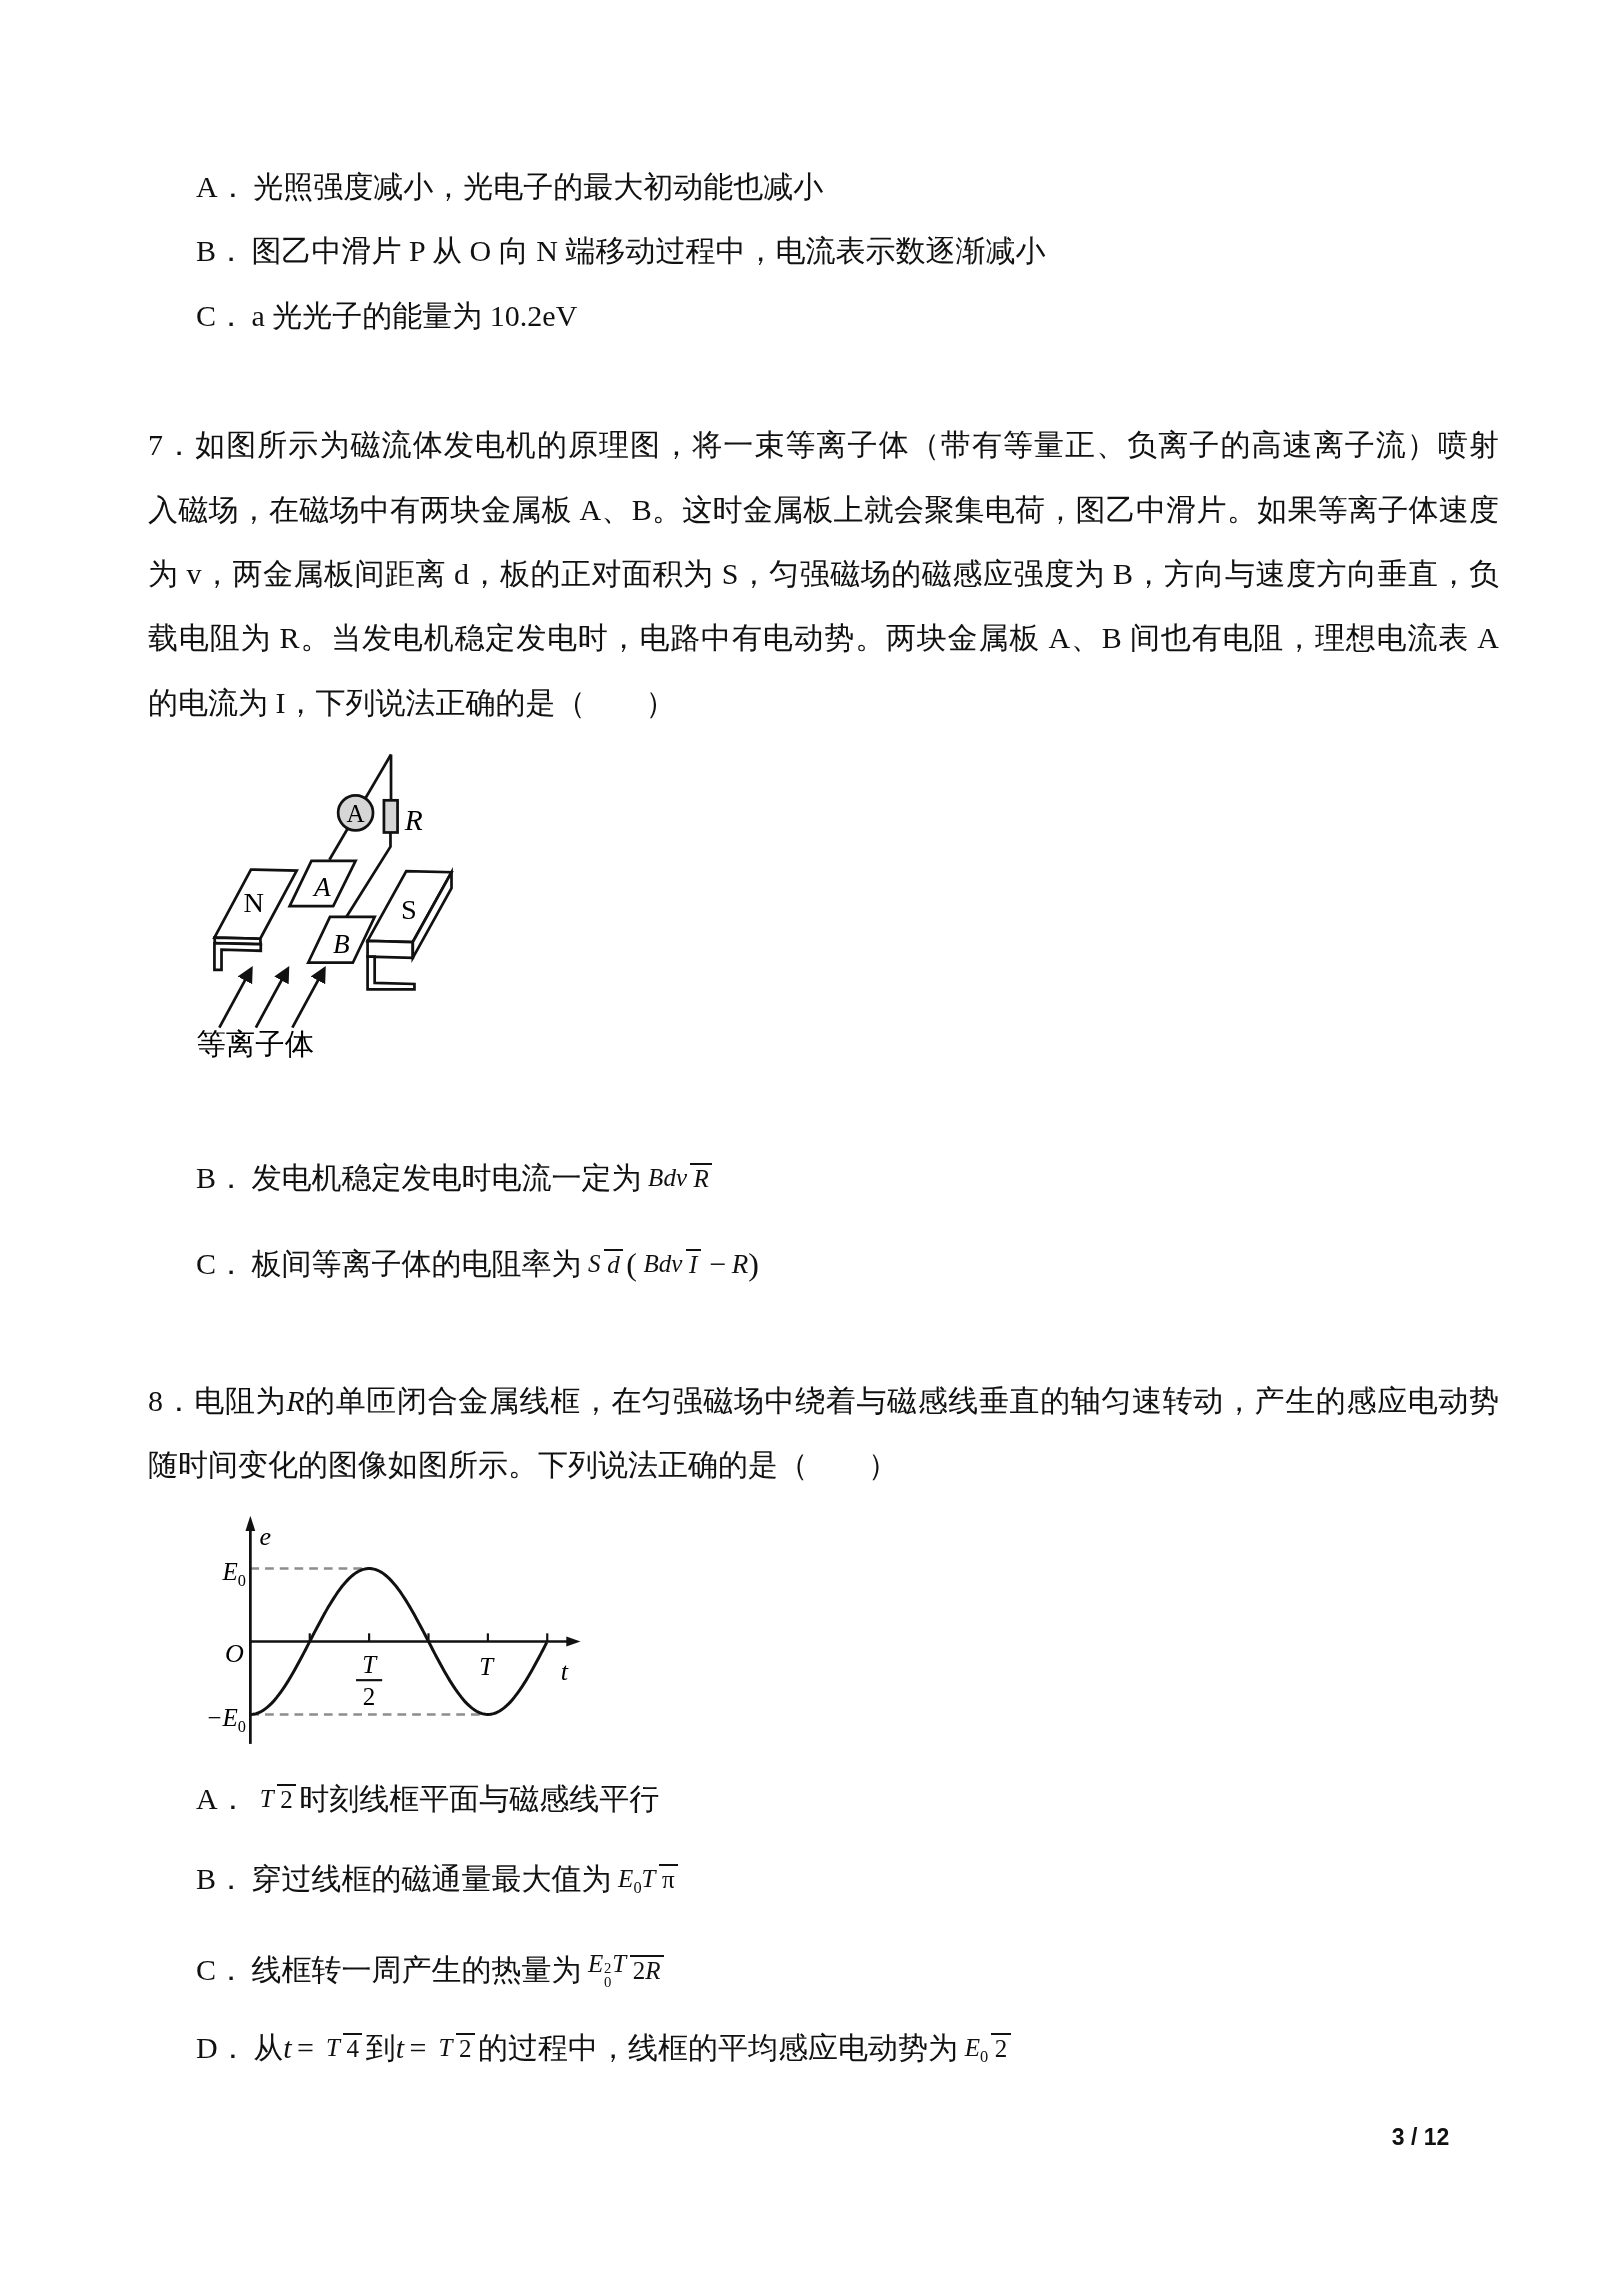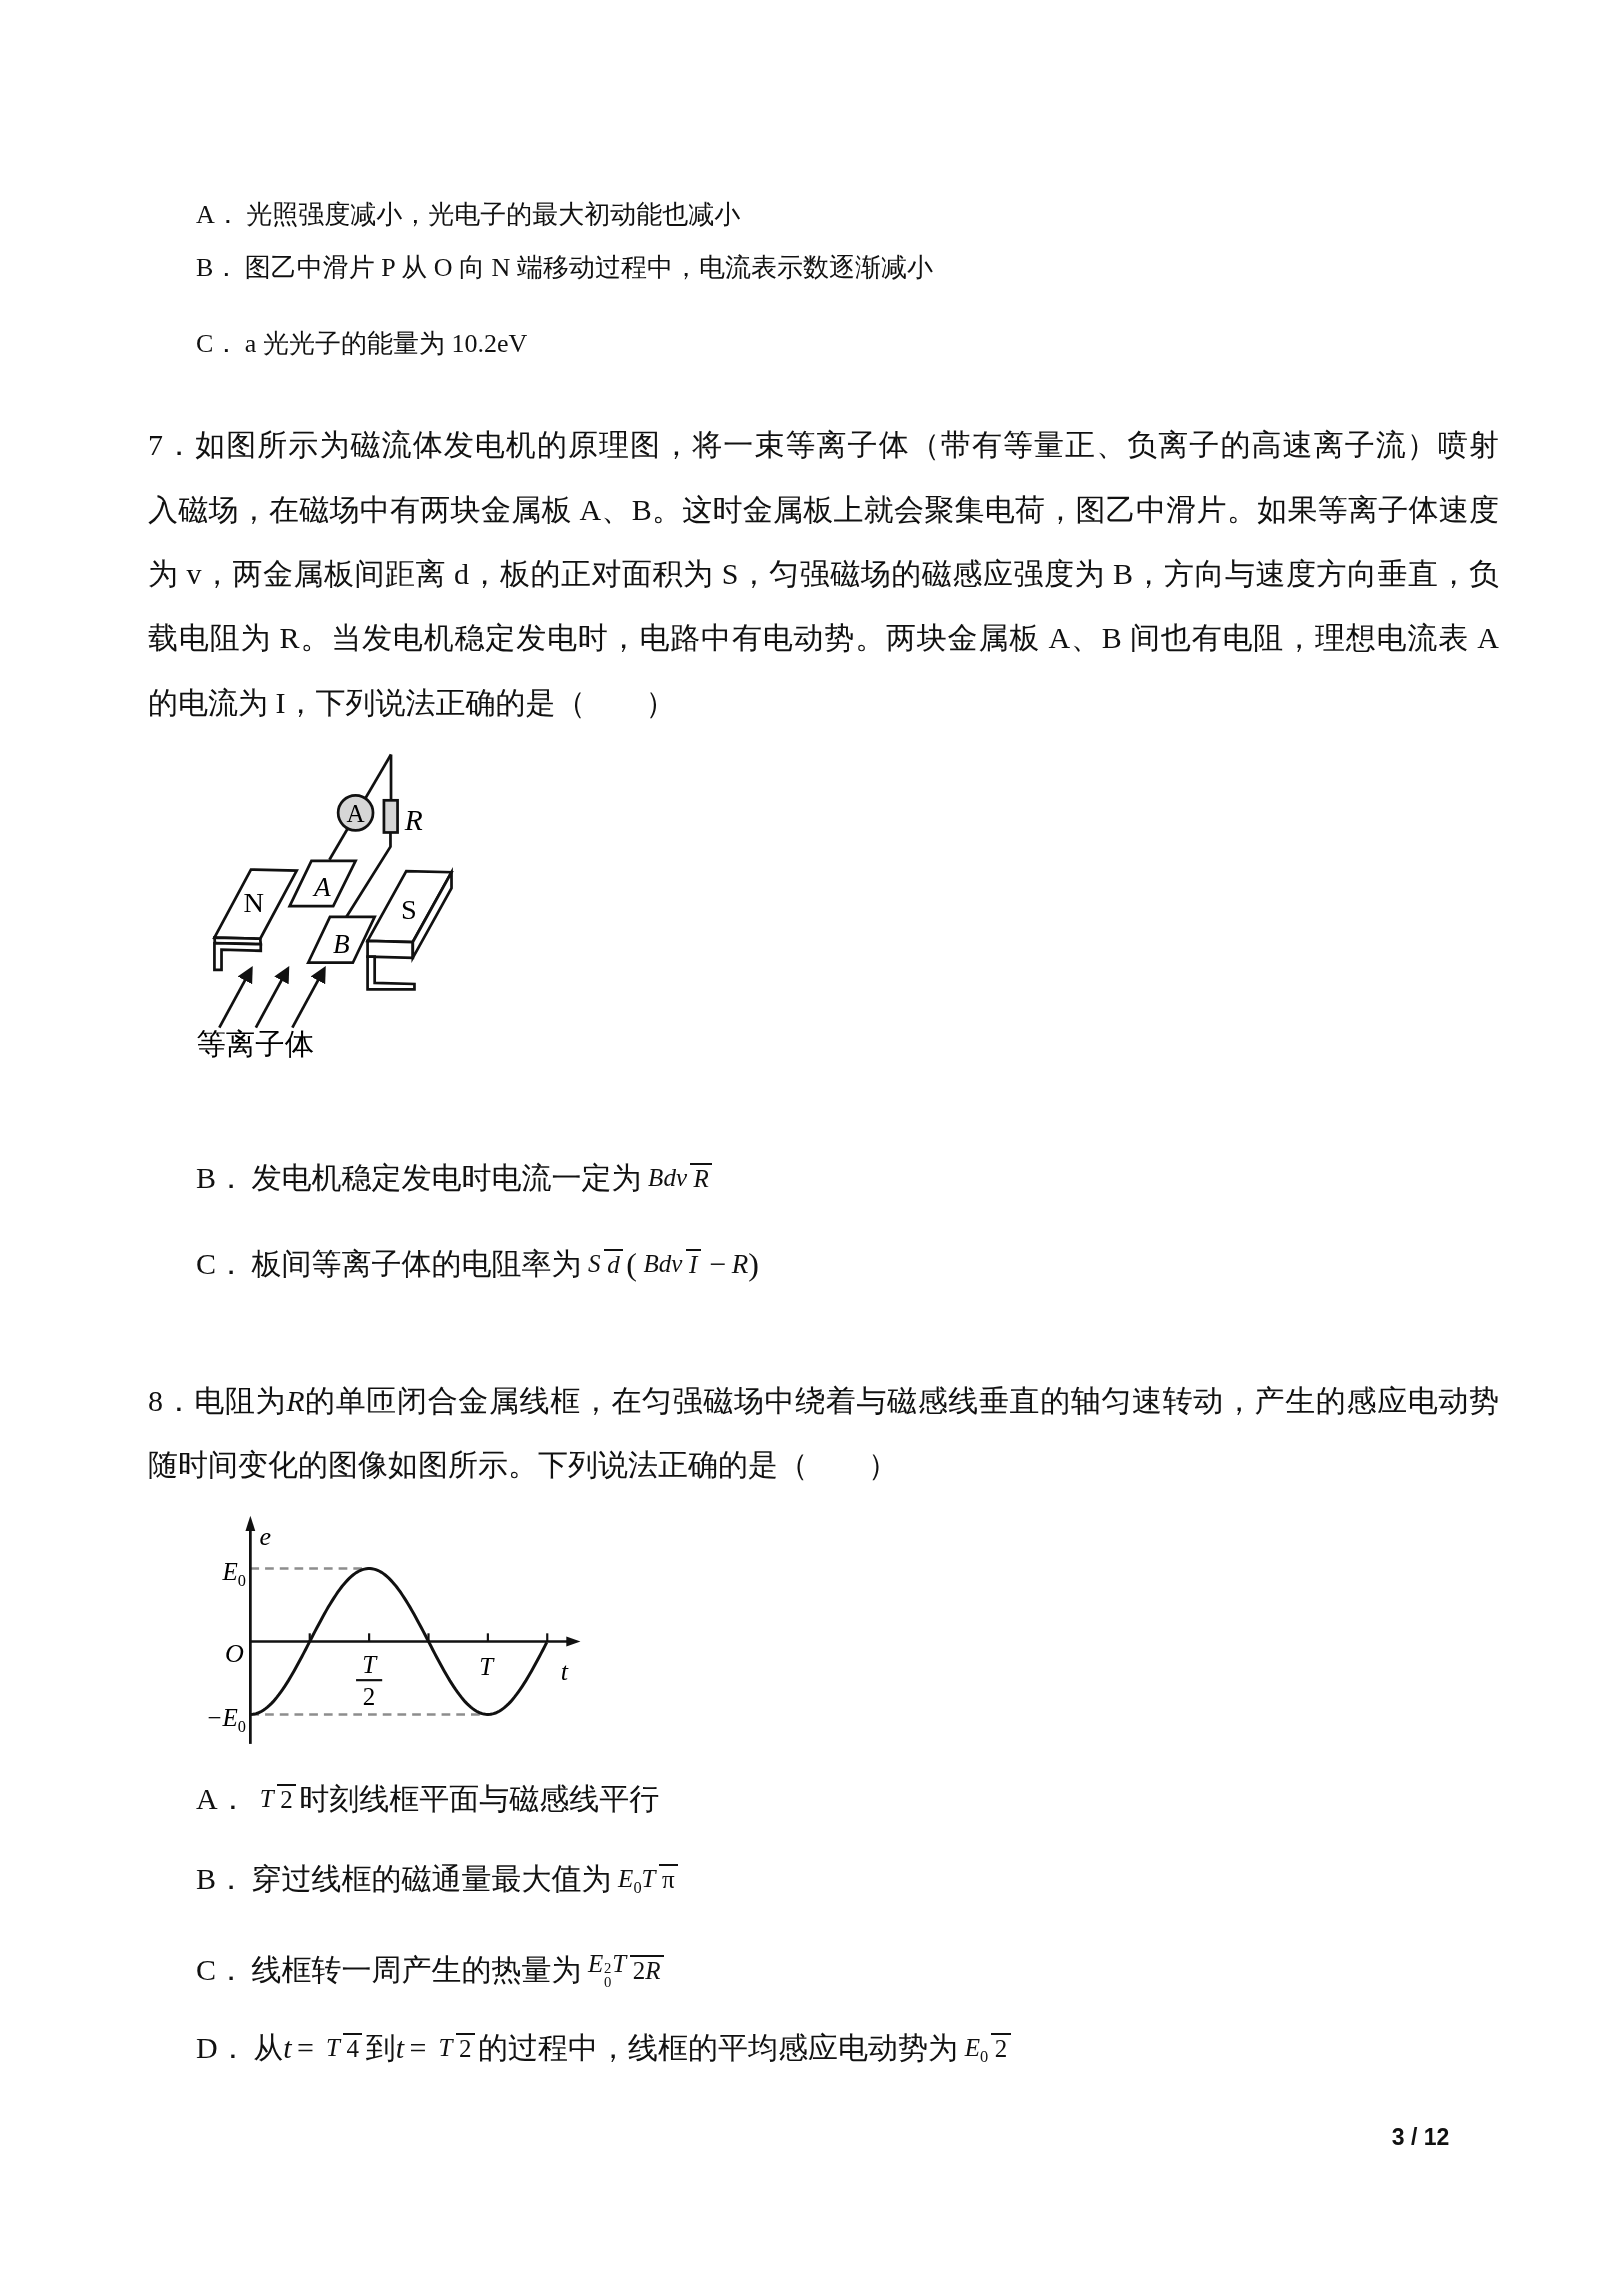--- a/index.html
+++ b/index.html
@@ -2,21 +2,21 @@
 <html style="font-size:8.7px"><head>
 <meta charset="utf-8">
 <style>
   html,body{margin:0;padding:0;background:#e8e8e8;}
   .page{
     position:relative;width:1623px;height:2295px;background:#ffffff;
     font-family:"Liberation Serif","DejaVu Serif",serif;color:#111;overflow:hidden;
   }
   .bline{position:absolute;left:148px;width:1351px;font-size:30px;line-height:39px;white-space:nowrap;}
   .bline.just{white-space:normal;text-align:justify;text-align-last:justify;}
-  .opt{position:absolute;left:196px;width:1303px;font-size:26px;line-height:39px;white-space:nowrap;margin-top:28px;}
+  .opt{position:absolute;left:196px;width:1303px;font-size:30px;line-height:39px;white-space:nowrap;}
   .optflex{position:absolute;left:196px;width:1303px;height:76px;display:flex;align-items:center;font-size:30px;white-space:nowrap;}
   .opt-label{margin-right:5.5px;}
   .it{font-style:italic;}
   .up{font-style:normal;}
   .frac{display:inline-flex;flex-direction:row;align-items:center;vertical-align:middle;
         margin:0 3.3px;font-size:25px;line-height:1.12;font-family:"Liberation Serif","DejaVu Serif",serif;}
   .frac .num{padding:0 3.3px;}
   .frac .den{border-top:2.2px solid #111;padding:0 3.3px;}
   .frac sub{font-size:16.4px;line-height:0;}
   .ss{display:inline-flex;flex-direction:column;font-size:14.7px;line-height:1;font-style:normal;
@@ -36,21 +36,21 @@
   .fill{fill:#111;stroke:none;}
 </style>
 </head>
 <body>
 
 <div class="page">
 
   <div class="opt" style="top:167px">
     <span class="opt-label">A．</span><span>光照强度减小，光电子的最大初动能也减小</span>
   </div>
-  <div class="opt" style="top:220px">
+  <div class="opt" style="top:231px">
     <span class="opt-label">B．</span><span>图乙中滑片 P 从 O 向 N 端移动过程中，电流表示数逐渐减小</span>
   </div>
   <div class="opt" style="top:296px">
     <span class="opt-label">C．</span><span>a 光光子的能量为 10.2eV</span>
   </div>
 
   <div class="bline just" style="top:425px">7．如图所示为磁流体发电机的原理图，将一束等离子体（带有等量正、负离子的高速离子流）喷射</div>
   <div class="bline just" style="top:490px">入磁场，在磁场中有两块金属板 A、B。这时金属板上就会聚集电荷，图乙中滑片。如果等离子体速度</div>
   <div class="bline just" style="top:554px">为 v，两金属板间距离 d，板的正对面积为 S，匀强磁场的磁感应强度为 B，方向与速度方向垂直，负</div>
   <div class="bline just" style="top:618px">载电阻为 R。当发电机稳定发电时，电路中有电动势。两块金属板 A、B 间也有电阻，理想电流表 A</div>

